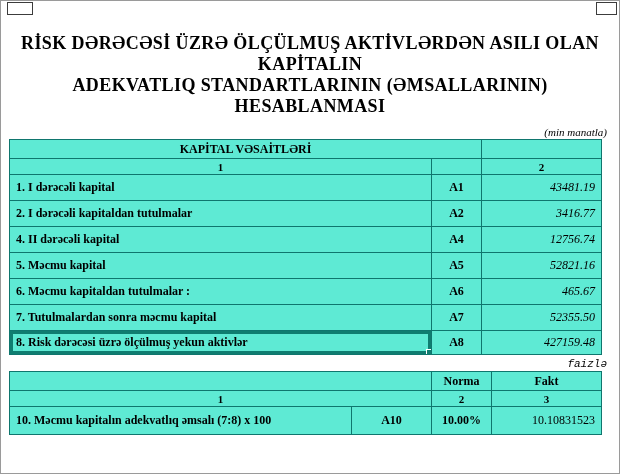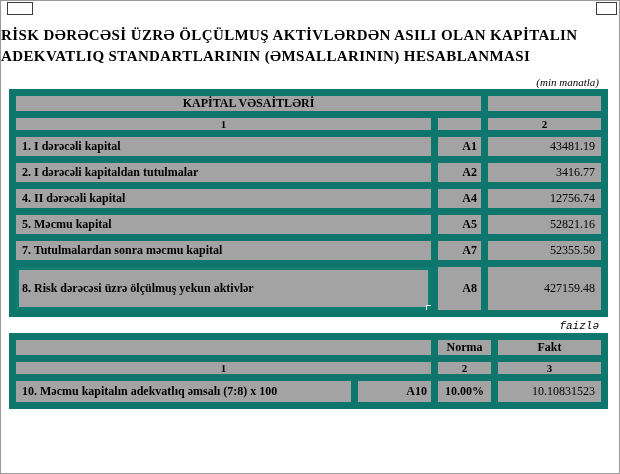--- a/index.html
+++ b/index.html
@@ -13,62 +13,63 @@
     border:1px solid #9a9a9a;
   }
   .corner-cell {
     position:absolute; top:1px; height:13px;
     background:#ffffff; border:1px solid #3c3c3c;
   }
   .corner-left  { left:6px;  width:26px; }
   .corner-right { right:2px; width:21px; }
 
   .title {
-    padding-top:24px;
+    padding-top:32px;
+    text-align:center;
     font-weight:bold;
-    font-size:15px;
+    font-size:18px;
     line-height:21px;
     letter-spacing:0.4px;
   }
   .unit-note {
     text-align:right;
     font-style:italic;
     font-size:11px;
-    padding-right:20px;
+    padding-right:12px;
     height:14px;
     line-height:14px;
     margin-left:33px;
   }
   .unit-note.first { margin-top:8px; }
   .unit-note.second { margin-top:2px;font-family:Liberation Mono, monospace; }
 
   table {
     border-collapse:collapse;
     table-layout:fixed;
     width:592px;
     margin-left:8px;
   }
   td {
-    border:7px solid #0f766e;
-    background:#a3a3a3;
+    border:1px solid #0f766e;
+    background:#5eead4;
     font-size:12px;
     vertical-align:middle;
     padding:0 4px;
     overflow:hidden;
     white-space:nowrap;
   }
   .t1 td { height:26px; }
   tr.hdr td   { height:19px; text-align:center; font-weight:bold; font-size:12px; }
   tr.nums td  { height:16px; text-align:center; font-weight:bold; font-size:11px; }
   td.lbl  { text-align:left;  font-weight:bold; padding-left:6px; }
-  td.code { text-align:right; font-weight:bold; }
-  td.val  { text-align:right; padding-right:6px; }
+  td.code { text-align:center; font-weight:bold; }
+  td.val  { text-align:right; padding-right:6px;font-style:italic; }
   td.norma { text-align:center; font-weight:bold; }
   td.fakt  { text-align:right; padding-right:6px; }
-  tr.tall td { height:50px; }
+  tr.tall td { height:24px; }
   td.selected {
     position:relative;
     box-shadow: inset 0 0 0 3px #0f7d70;
   }
   td.selected::after {
     content:""; position:absolute; right:-2px; bottom:-2px;
     width:5px; height:5px; background:#0f7d70; border:1px solid #fff;
   }
   .t2 td { height:28px; }
   .t2 tr.hdr td { height:19px; }
@@ -117,20 +118,25 @@
     <td class="lbl">4. II dərəcəli kapital</td>
     <td class="code">A4</td>
     <td class="val">12756.74</td>
   </tr>
   <tr>
     <td class="lbl">5. Məcmu kapital</td>
     <td class="code">A5</td>
     <td class="val">52821.16</td>
   </tr>
   <tr>
+    <td class="lbl">6. Məcmu kapitaldan tutulmalar :</td>
+    <td class="code">A6</td>
+    <td class="val">465.67</td>
+  </tr>
+  <tr>
     <td class="lbl">7. Tutulmalardan sonra məcmu kapital</td>
     <td class="code">A7</td>
     <td class="val">52355.50</td>
   </tr>
   <tr class="tall">
     <td class="lbl selected">8. Risk dərəcəsi üzrə ölçülmuş yekun aktivlər</td>
     <td class="code">A8</td>
     <td class="val">427159.48</td>
   </tr>
 </tbody>

